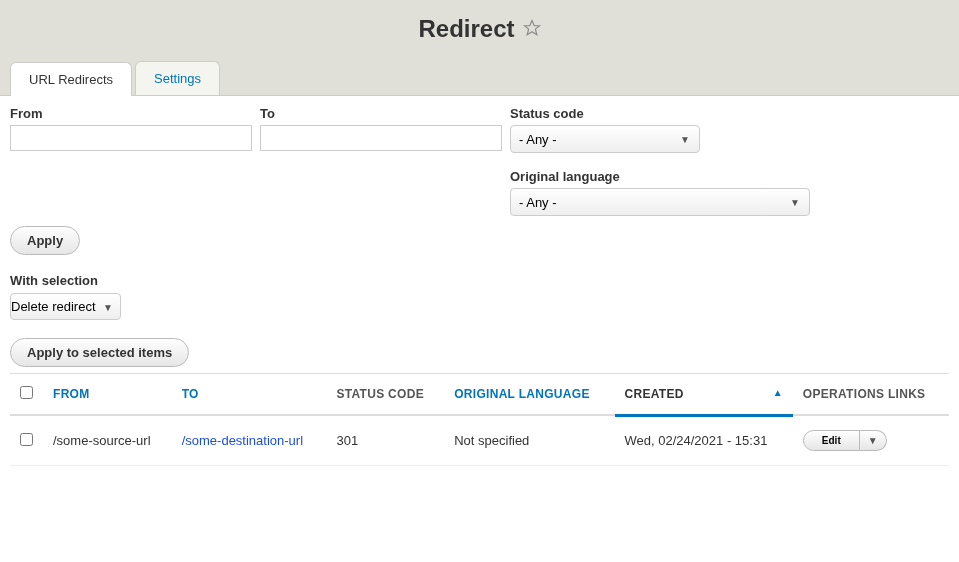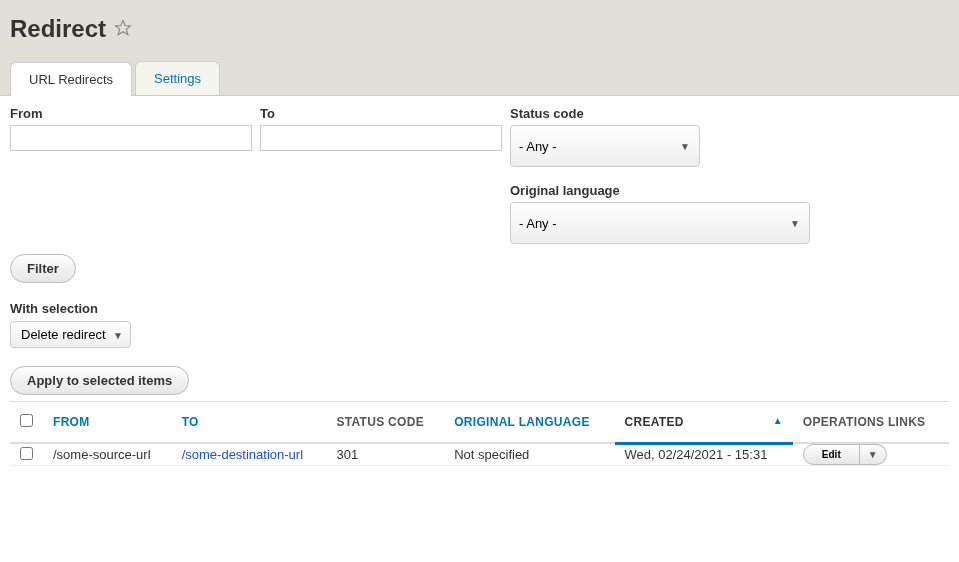--- a/index.html
+++ b/index.html
@@ -1,50 +1,50 @@
 <!DOCTYPE html>
 <html><head>
 <meta charset="utf-8">
 <style>
 * { box-sizing: border-box; margin: 0; padding: 0; }
 body { font-family: "Lucida Grande", "Lucida Sans Unicode", Verdana, sans-serif; font-size: 13px; color: #333; background: #fff; }
 .header-region { background: #e0e0d8; padding: 15px 10px 0 10px; border-bottom: 1px solid #ccc; }
-.page-title-row { display: flex; align-items: center; gap: 8px; margin-bottom: 18px; }
+.page-title-row { display: flex; align-items: center; gap: 8px; margin-bottom: 18px; justify-content: center; }
 .page-title { font-size: 24px; font-weight: bold; color: #333; }
 .star-icon { color: #aaa; cursor: pointer; }
 .star-icon svg { width: 18px; height: 18px; stroke: #888; fill: none; stroke-width: 1.5; }
 .tabs { display: flex; gap: 0; }
 .tab { padding: 9px 18px; border: 1px solid #ccc; border-bottom: none; background: #f5f5f0; border-radius: 6px 6px 0 0; margin-right: 3px; cursor: pointer; color: #0074bd; font-size: 13px; }
 .tab.active { background: #fff; color: #333; position: relative; top: 1px; }
 .content { padding: 10px 10px 20px 10px; }
 .breadcrumbs { margin: 12px 0 16px 0; font-size: 13px; }
 .breadcrumbs a { color: #0074bd; text-decoration: none; }
 .breadcrumbs .sep { color: #666; margin: 0 3px; }
 .add-btn { display: inline-block; background: #0074bd; color: #fff; border: none; border-radius: 18px; padding: 7px 16px; font-weight: bold; font-size: 14px; cursor: pointer; margin-bottom: 18px; }
 .filter-group { display: flex; flex-direction: column; }
 .filter-group.wide { width: 242px; }
 .filter-group.sel { width: 190px; }
 .filter-group.sel2 { width: 300px; margin-top: 8px; }
 .filter-label { font-weight: bold; font-size: 13px; margin-bottom: 4px; }
 .text-input { height: 26px; border: 1px solid #ccc; padding: 2px 6px; font-size: 13px; background: #fff; }
-.select { height: 42px; border: 1px solid #ccc; background: linear-gradient(#fff,#eee); padding: 2px 20px 2px 8px; font-size: 13px; border-radius: 4px; appearance: none; position: relative; cursor: pointer; }
+.select { height: 28px; border: 1px solid #ccc; background: linear-gradient(#fff,#eee); padding: 2px 20px 2px 8px; font-size: 13px; border-radius: 4px; appearance: none; position: relative; cursor: pointer; }
 .select-wrap { position: relative; display: inline-block; }
 .select-wrap .caret { position: absolute; right: 10px; top: 50%; transform: translateY(-50%); pointer-events: none; font-size: 10px; color: #555; }
 .btn-gray { background: linear-gradient(#fefefe,#e6e6e6); border: 1px solid #bbb; border-radius: 16px; padding: 6px 16px; font-weight: bold; font-size: 13px; cursor: pointer; color: #333; }
 .filter-btn-row { margin-top: 10px; margin-bottom: 18px; }
 .section-label { font-weight: bold; margin-bottom: 5px; font-size: 13px; }
 .bulk-select-wrap { display: inline-block; position: relative; margin-bottom: 10px; }
-.bulk-select { border: 1px solid #ccc; background: linear-gradient(#fff,#eee); padding: 5px 24px 5px 10px; font-size: 13px; border-radius: 4px; cursor: pointer; appearance: none; }
+.bulk-select { border: 1px solid #ccc; background: linear-gradient(#fff,#eee); padding: 5px 24px 5px 0; font-size: 13px; border-radius: 4px; cursor: pointer; appearance: none; }
 .apply-btn { margin-top: 8px; margin-bottom: 6px; }
 table.listing { width: 100%; border-collapse: collapse; margin-top: 4px; }
 table.listing th { text-align: left; padding: 12px 10px; border-top: 1px solid #ddd; border-bottom: 2px solid #ddd; font-size: 12px; font-weight: bold; color: #555; text-transform: uppercase; letter-spacing: 0.3px; }
 table.listing th.sortable { color: #0074bd; cursor: pointer; }
 table.listing th.sorted { border-bottom: 3px solid #0074bd; color: #333; }
 table.listing th .sort-arrow { margin-left: 6px; color: #0074bd; font-size: 10px; float: right; }
-table.listing td { padding: 0 10px; border-bottom: 1px solid #eee; font-size: 13px; color: #333; vertical-align: middle; }
+table.listing td { padding: 14px 10px; border-bottom: 1px solid #eee; font-size: 13px; color: #333; vertical-align: middle; }
 table.listing td a { color: #1d4ed8; text-decoration: none; }
 .checkbox-col { width: 30px; }
 .ops-btn-group { display: inline-flex; }
 .ops-btn { background: linear-gradient(#fefefe,#e6e6e6); border: 1px solid #bbb; padding: 4px 18px; font-weight: bold; font-size: 10px; cursor: pointer; border-radius: 14px 0 0 14px; }
 .ops-caret-btn { background: linear-gradient(#fefefe,#e6e6e6); border: 1px solid #bbb; border-left: none; padding: 4px 8px; cursor: pointer; border-radius: 0 14px 14px 0; font-size: 10px; color: #555; }
 .filters-top { display: flex; gap: 8px; align-items: flex-start; }
 .filters-col-right { display: flex; flex-direction: column; gap: 8px; }
 </style>
 </head>
 <body>
@@ -93,21 +93,21 @@
           <select class="select" style="width:300px">
             <option>- Any -</option>
           </select>
           <span class="caret">▼</span>
         </div>
       </div>
     </div>
   </div>
 
   <div class="filter-btn-row">
-    <button class="btn-gray">Filter</button>
+    <button class="btn-gray">Apply</button>
   </div>
 
   <div class="section-label">With selection</div>
   <div class="bulk-select-wrap">
     <select class="bulk-select">
       <option>Delete redirect</option>
     </select>
     <span class="caret" style="position:absolute;right:8px;top:50%;transform:translateY(-50%);font-size:10px;color:#555;pointer-events:none">▼</span>
   </div>
   <div class="apply-btn">

